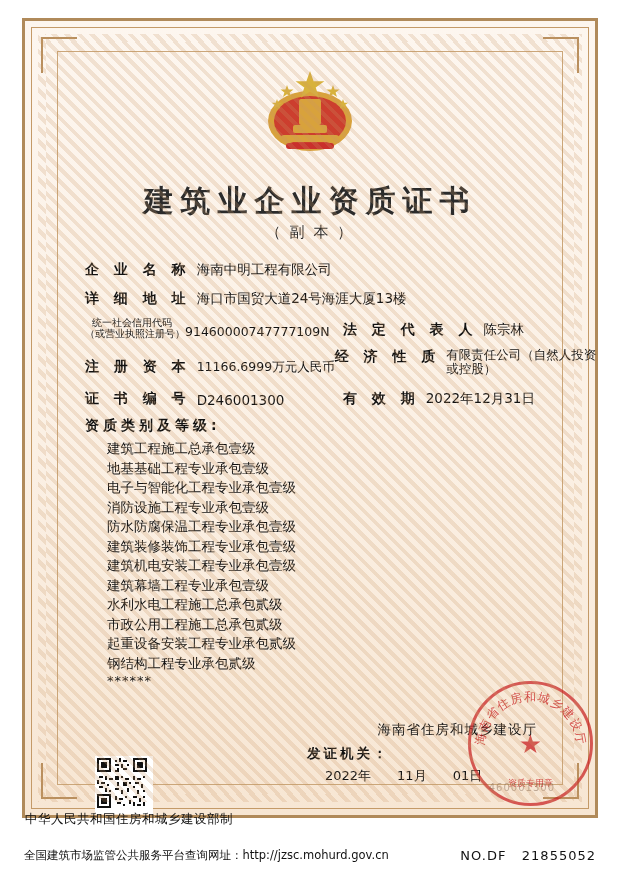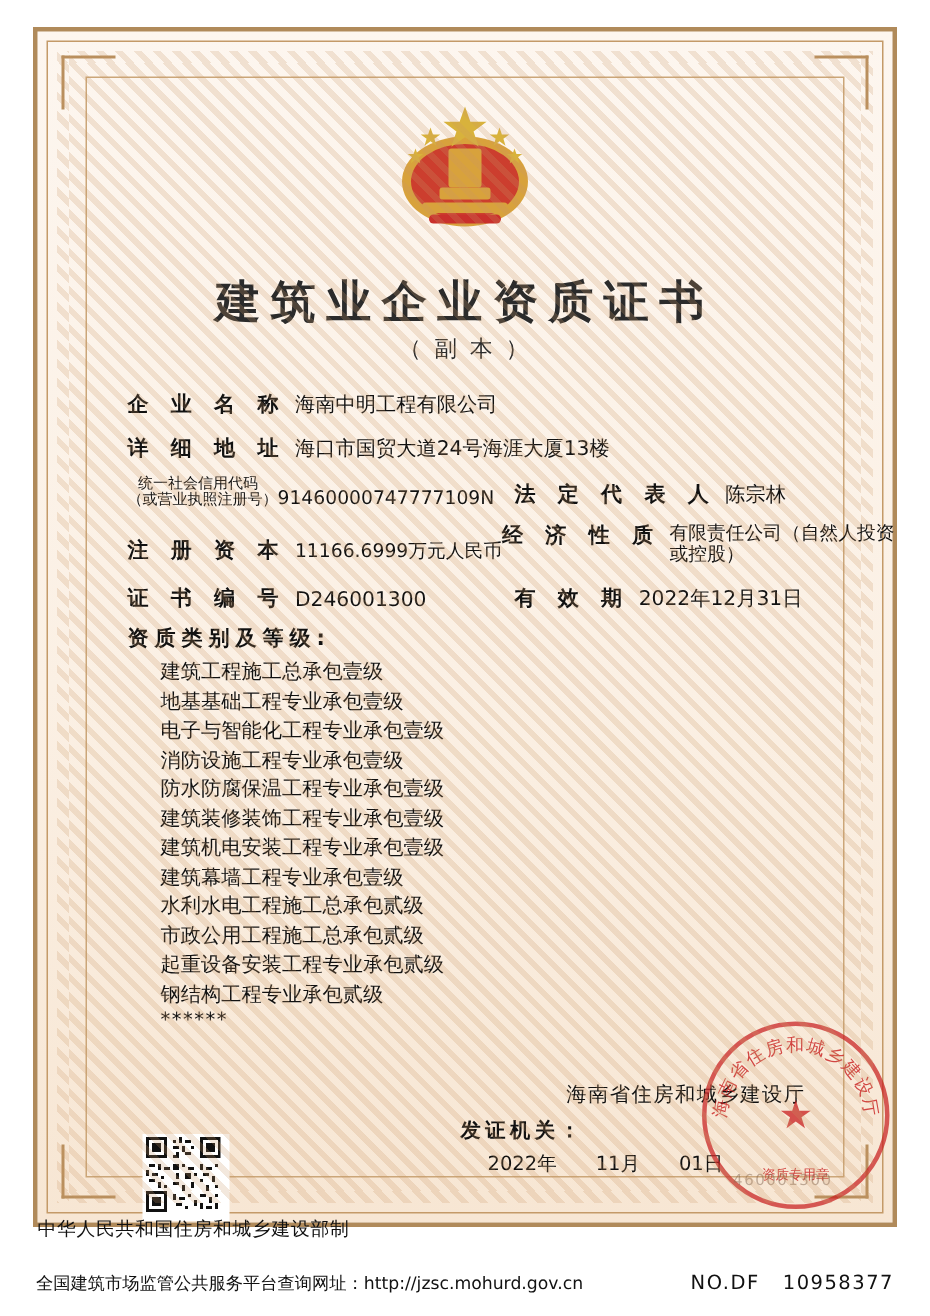--- a/index.html
+++ b/index.html
@@ -455,17 +455,17 @@
     <div class="maker">中华人民共和国住房和城乡建设部制</div>
 
     <div class="wm">460001300</div>
   </div>
 
   <div class="footer">
     <span>全国建筑市场监管公共服务平台查询网址：http://jzsc.mohurd.gov.cn</span>
     <span class="no">
       <span>NO.DF</span>
       &nbsp;
-      <span>10958377</span>
+      <span>21855052</span>
     </span>
   </div>
 
 </div>
 
 </body></html>

